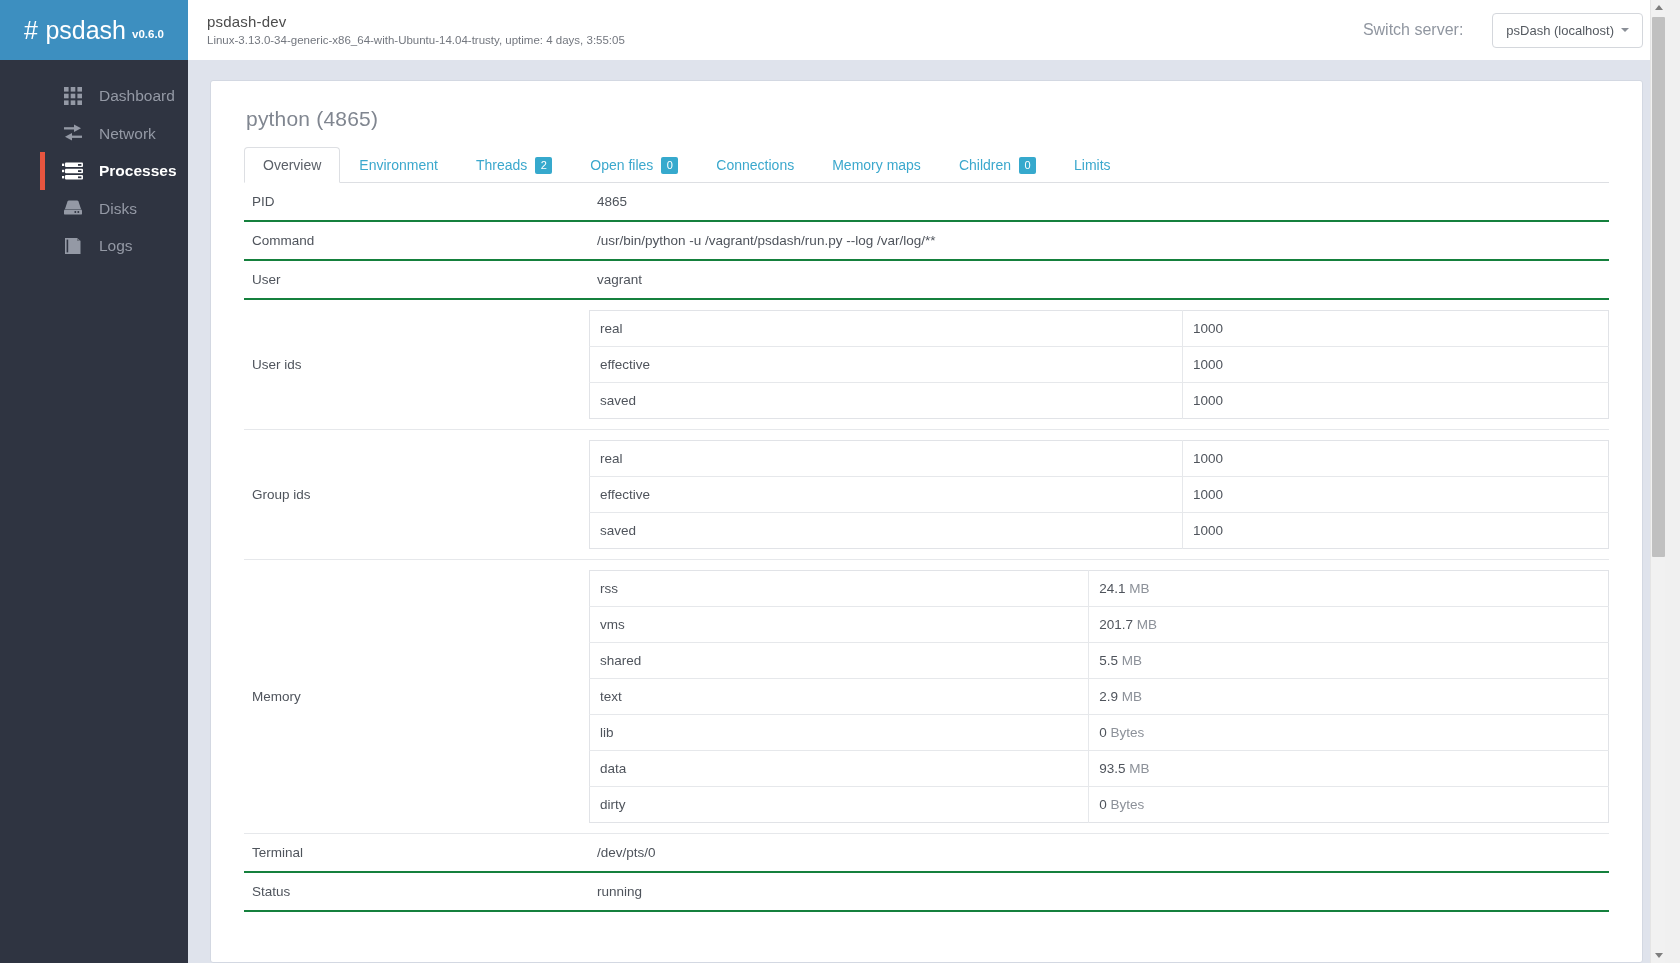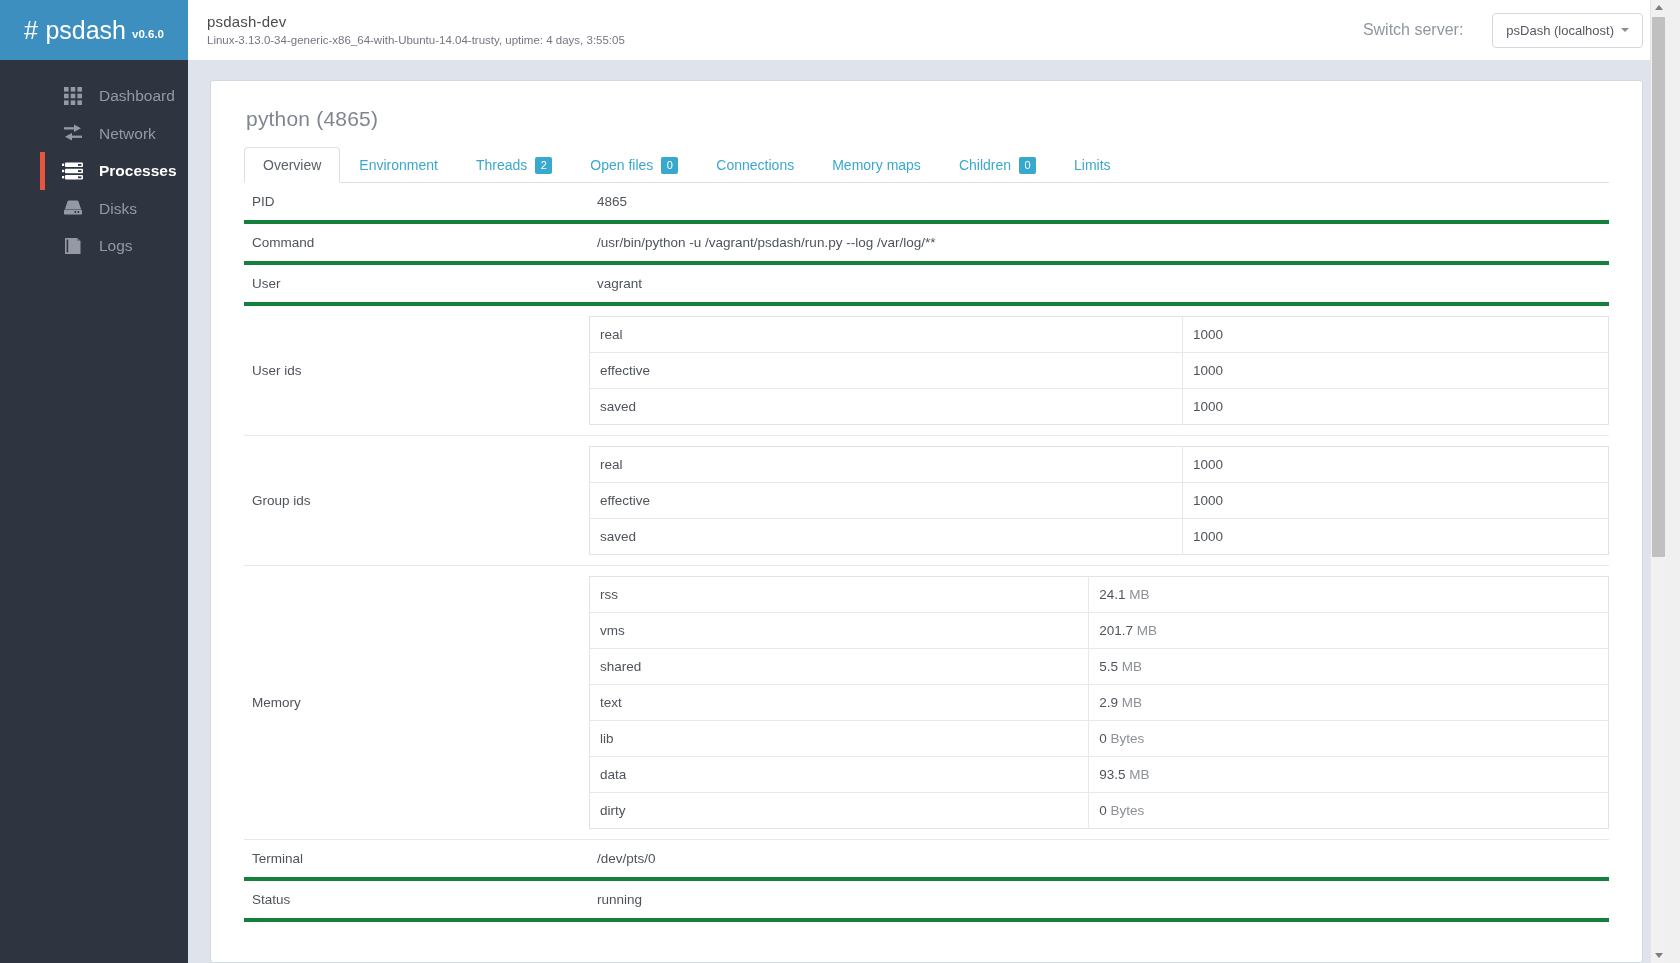--- a/index.html
+++ b/index.html
@@ -204,21 +204,21 @@
     line-height: 1;
   }
 
   
   table.detail {
     width: 100%;
     border-collapse: collapse;
     table-layout: fixed;
   }
   table.detail > tbody > tr > td {
-    border-bottom: 4px solid #15803d;
+    border-bottom: 2px solid #15803d;
     padding: 11px 8px 11px 8px;
     font-size: 13.5px;
     color: #4f545c;
     vertical-align: middle;
   }
   table.detail > tbody > tr > td.k { width: 345px; }
   table.detail > tbody > tr.nested > td {
     padding: 11px 0 11px 8px;
     border-bottom: 1px solid #e6e8eb;
   }

